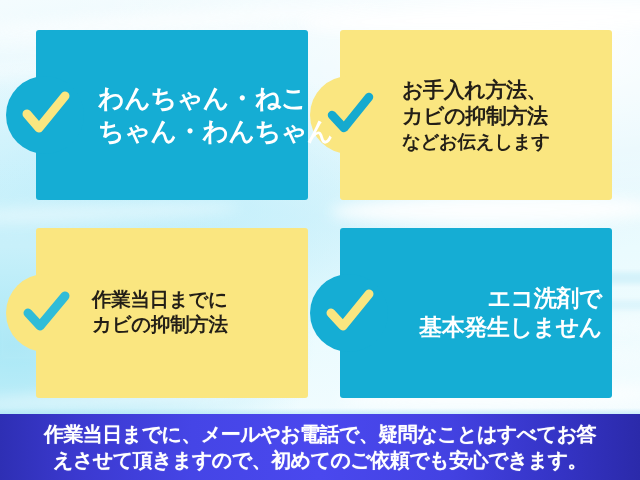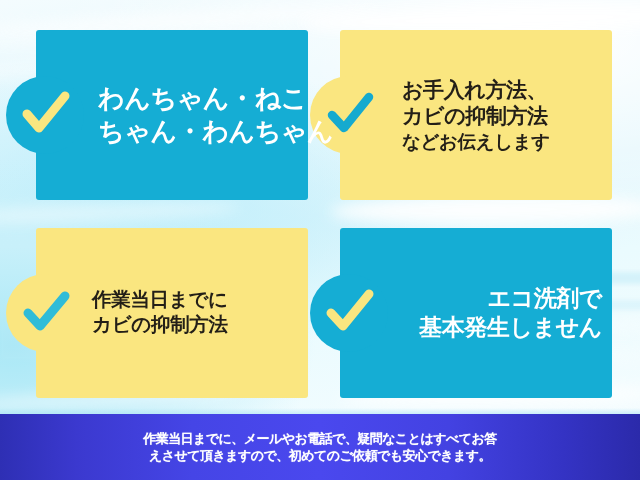--- a/index.html
+++ b/index.html
@@ -156,21 +156,21 @@
         #2b2aaa 100%);
     display: flex;
     flex-direction: column;
     align-items: center;
     justify-content: center;
     overflow: hidden;
   }
 
   #caption-bar .cap-ln {
     color: #ffffff;
-    font-size: 13px;
+    font-size: 20px;
     font-weight: 700;
     line-height: 1.32;
     white-space: nowrap;
     letter-spacing: -0.55px;
     text-shadow: 0 0 1px rgba(255,255,255,.55);
   }
 
   
   #caption-sep {
     position:absolute;

